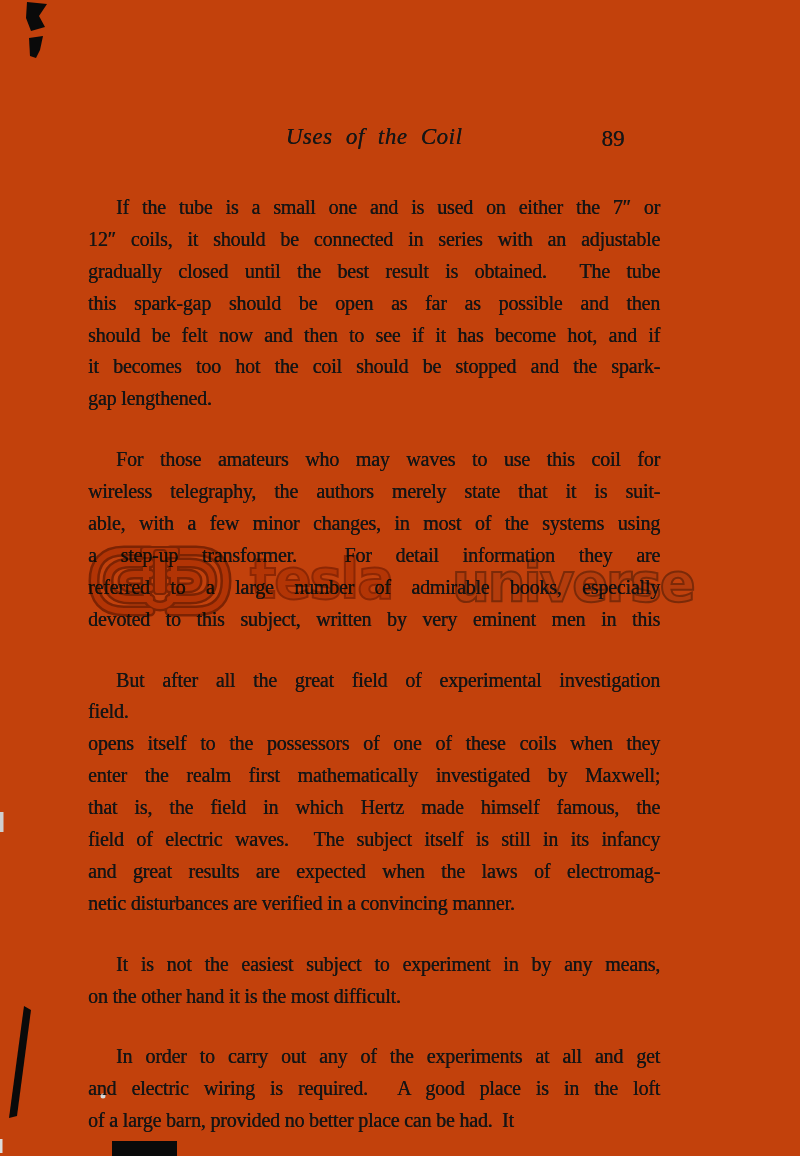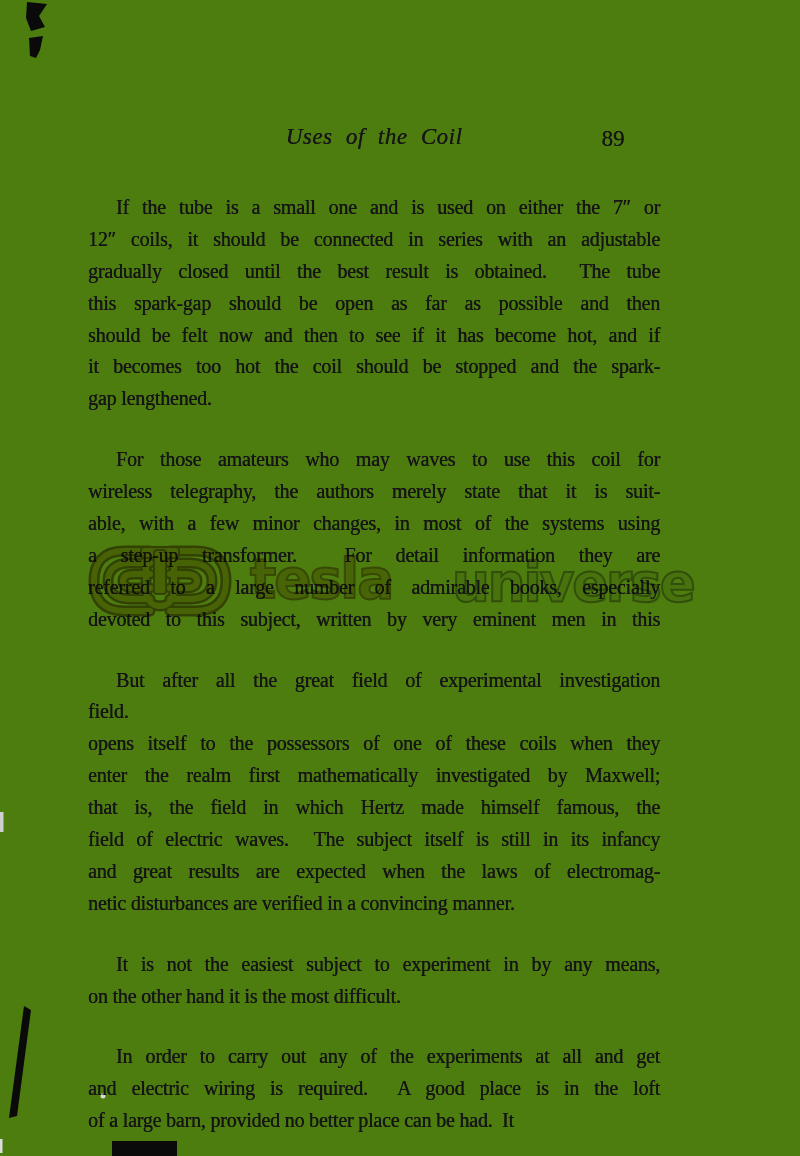--- a/index.html
+++ b/index.html
@@ -6,21 +6,21 @@
   body {
     width: 800px; height: 1156px;
     background: #ffffff;
     font-family: "Liberation Serif", serif;
     position: relative;
     overflow: hidden;
   }
   .page {
     position: absolute; left: 0; top: 0;
     width: 800px; height: 1156px;
-    background: #4d7c0f;
+    background: #c2410c;
   }
   
   .header-title {
     position: absolute;
     left: 88px; top: 124px; width: 572px;
     text-align: center;
     font-style: italic;
     font-size: 23px;
     color: #161616;
     word-spacing: 7px;

